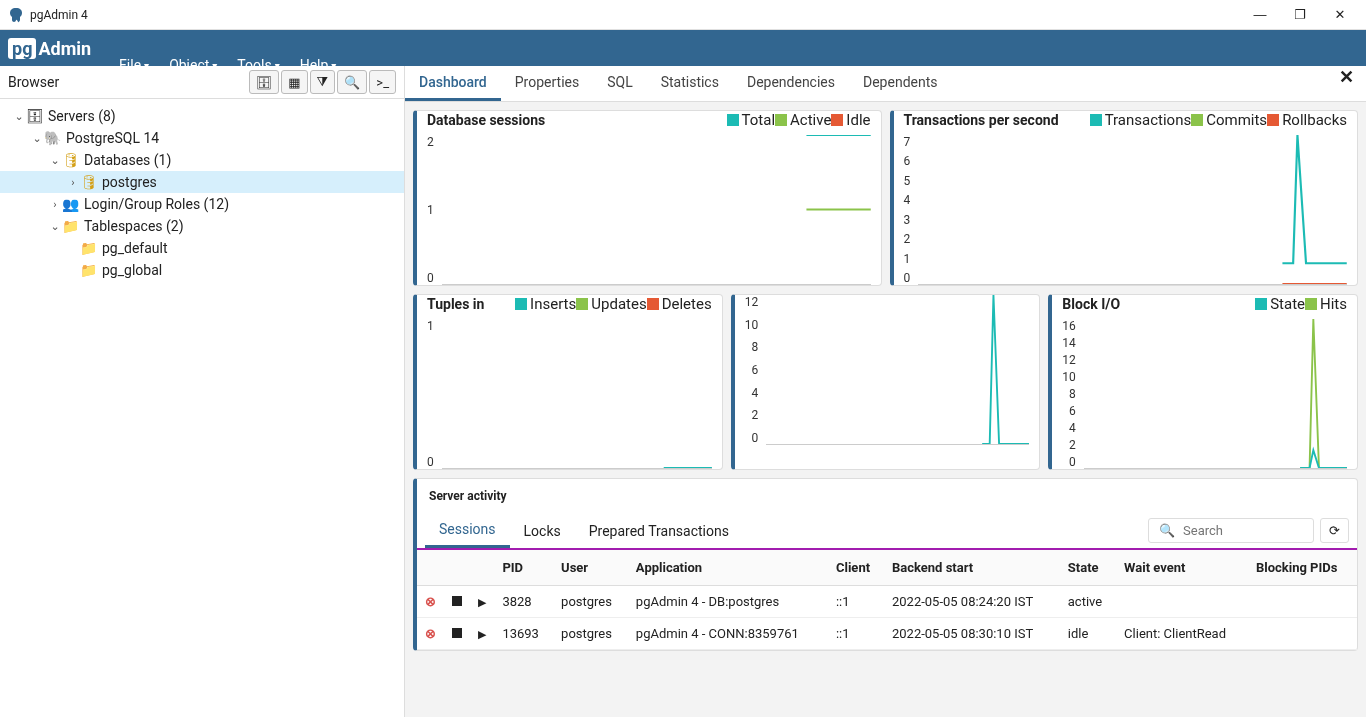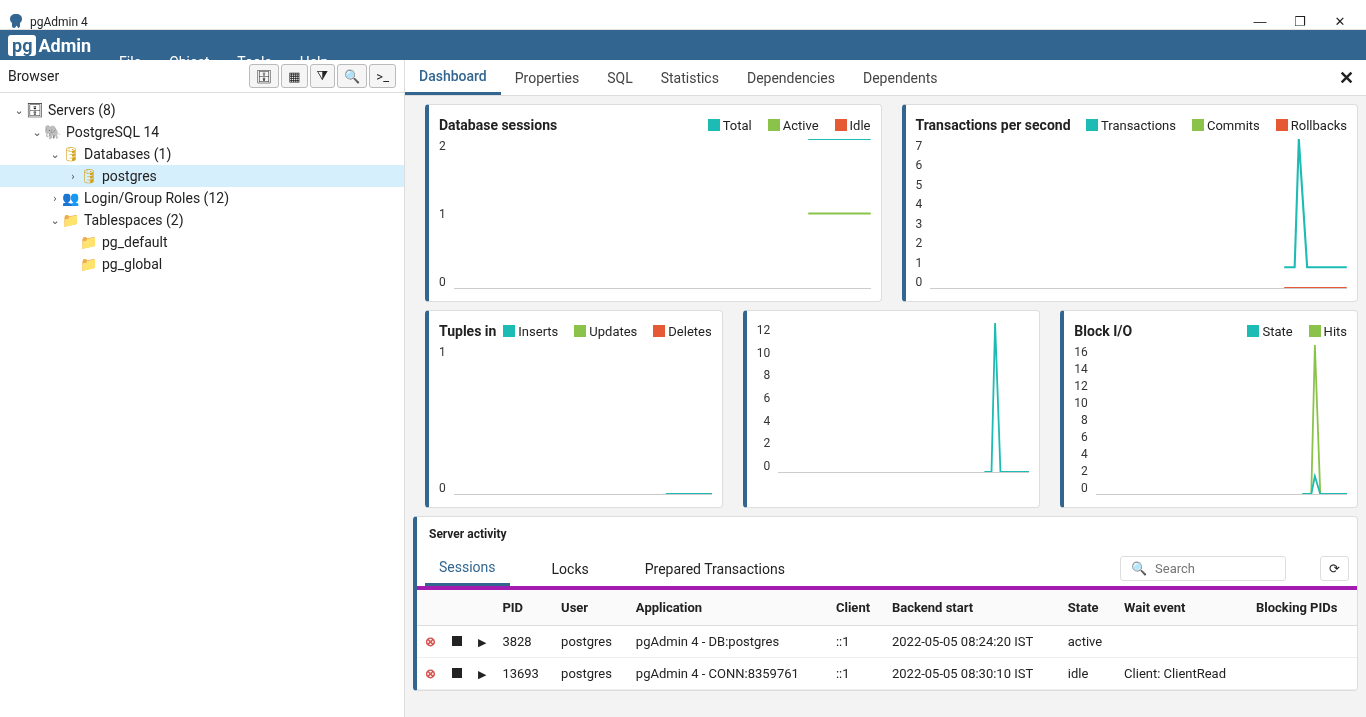--- a/index.html
+++ b/index.html
@@ -1,58 +1,58 @@
 <!DOCTYPE html>
 <html><head>
 <meta charset="utf-8">
 <style>
 * { margin: 0; padding: 0; box-sizing: border-box; font-family: -apple-system, BlinkMacSystemFont, "Segoe UI", Roboto, sans-serif; }
 body { background: #fff; font-size: 13px; color: #222; overflow: hidden; }
-.title-bar { display: flex; align-items: flex-end; height: 30px; padding: 0 8px; background: #fff; border-bottom: 1px solid #e0e0e0; }
+.title-bar { display: flex; align-items: center; height: 30px; padding: 0 8px; background: #fff; border-bottom: 1px solid #e0e0e0; }
 .title-bar-icon { width: 16px; height: 16px; margin-right: 6px; }
 .title-bar-text { font-size: 12px; flex: 1; }
 .win-controls { display: flex; gap: 20px; margin-right: 8px; }
 .win-btn { width: 20px; text-align: center; cursor: pointer; font-family: Arial; }
-.menu-bar { display: flex; align-items: center; height: 30px; background: #326690; color: #fff; padding: 12px 8px; }
+.menu-bar { display: flex; align-items: center; height: 36px; background: #326690; color: #fff; padding: 12px 8px; }
 .logo { display: flex; align-items: center; margin-right: 18px; font-weight: bold; font-size: 18px; }
 .logo-box { background: #fff; color: #326690; padding: 0 4px; border-radius: 3px; margin-right: 2px; font-weight: bold; }
 .menu-item { padding: 0 10px; cursor: pointer; font-size: 14px; display: flex; align-items: center; gap: 3px; margin-top: 34px; }
 .chevron { font-size: 10px; }
 .main { display: flex; height: calc(100vh - 60px); }
 .sidebar { width: 405px; border-right: 1px solid #ddd; display: flex; flex-direction: column; }
 .sidebar-header { display: flex; align-items: center; padding: 4px 8px; border-bottom: 1px solid #ddd; }
 .sidebar-title { flex: 1; font-size: 14px; }
 .toolbar-btns { display: flex; gap: 2px; }
 .tb-btn { border: 1px solid #bbb; background: #f5f5f5; padding: 3px 6px; border-radius: 3px; cursor: pointer; font-size: 13px; display: inline-flex; align-items: center; justify-content: center; min-width: 24px; height: 24px; }
 .tree { padding: 6px 0; overflow-y: auto; font-size: 14px; }
 .tree-item { display: flex; align-items: center; padding: 3px 0; cursor: pointer; }
 .tree-item.selected { background: #d6effc; }
 .tree-toggle { width: 14px; text-align: center; font-size: 11px; color: #555; }
 .tree-icon { width: 18px; text-align: center; margin-right: 4px; }
 .content { flex: 1; display: flex; flex-direction: column; background: #f3f3f3; }
-.tabs { display: flex; align-items: center; background: #fff; border-bottom: 1px solid #ddd; }
+.tabs { display: flex; background: #fff; border-bottom: 1px solid #ddd; }
 .tab { padding: 8px 14px; cursor: pointer; color: #444; font-size: 14px; }
 .tab.active { color: #326690; border-bottom: 3px solid #326690; font-weight: 500; }
 .tab-close { margin-left: auto; padding: 0 12px; font-size: 18px; cursor: pointer; font-weight: bold; }
 .dashboard { padding: 8px; overflow-y: auto; flex: 1; }
 .chart-row { display: flex; gap: 8px; margin-bottom: 8px; }
-.chart-card { flex: 1; border: 1px solid #ddd; border-radius: 4px; border-left: 4px solid #326690; background: #fff; padding: 12px 10px; margin-left: 12px; }
+.chart-card { flex: 1; border: 1px solid #ddd; border-radius: 4px; border-left: 4px solid #326690; background: #fff; padding: 0 10px; }
 .chart-header { display: flex; align-items: center; margin-bottom: 6px; }
 .chart-title { font-weight: bold; font-size: 14px; flex: 1; }
-.legend { display: flex; gap: 16px; font-size: 13px; }
+.legend { display: flex; gap: 0; font-size: 15px; }
 .leg-item { display: flex; align-items: center; gap: 3px; }
 .leg-sw { width: 12px; height: 12px; display: inline-block; }
 .chart-body { display: flex; height: 150px; }
 .chart-small .chart-body { height: 150px; }
 .y-axis { display: flex; flex-direction: column; justify-content: space-between; padding-right: 8px; text-align: right; font-size: 12px; color: #333; }
 .plot { flex: 1; position: relative; border-bottom: 1px solid #ccc; }
 .plot svg { width: 100%; height: 100%; }
 .activity-card { border: 1px solid #ddd; border-radius: 4px; border-left: 4px solid #326690; background: #fff; }
 .activity-title { font-weight: bold; padding: 10px 12px; font-size: 12px; }
-.activity-tabs { display: flex; align-items: center; padding: 0 8px; border-bottom: 4px solid #a21caf; gap: 28px; }
+.activity-tabs { display: flex; align-items: center; padding: 0 8px; border-bottom: 2px solid #a21caf; }
 .act-tab { padding: 8px 14px; cursor: pointer; font-size: 14px; }
 .act-tab.active { color: #326690; border-bottom: 3px solid #326690; }
 .act-search { margin-left: auto; display: flex; align-items: center; gap: 8px; border: 1px solid #ddd; padding: 4px 10px; border-radius: 3px; }
 .act-search input { border: none; outline: none; font-size: 13px; width: 120px; }
 .refresh-btn { padding: 4px 8px; cursor: pointer; border: 1px solid #ddd; border-radius: 3px; margin-left: 6px; }
 table { width: 100%; border-collapse: collapse; font-size: 13px; }
 thead th { text-align: left; padding: 10px 8px; border-bottom: 1px solid #ddd; font-weight: bold; background: #fafafa; }
 tbody td { padding: 8px; border-bottom: 1px solid #eee; }
 .row-icon { width: 24px; text-align: center; }
 .red-x { color: #d9534f; font-weight: bold; }

